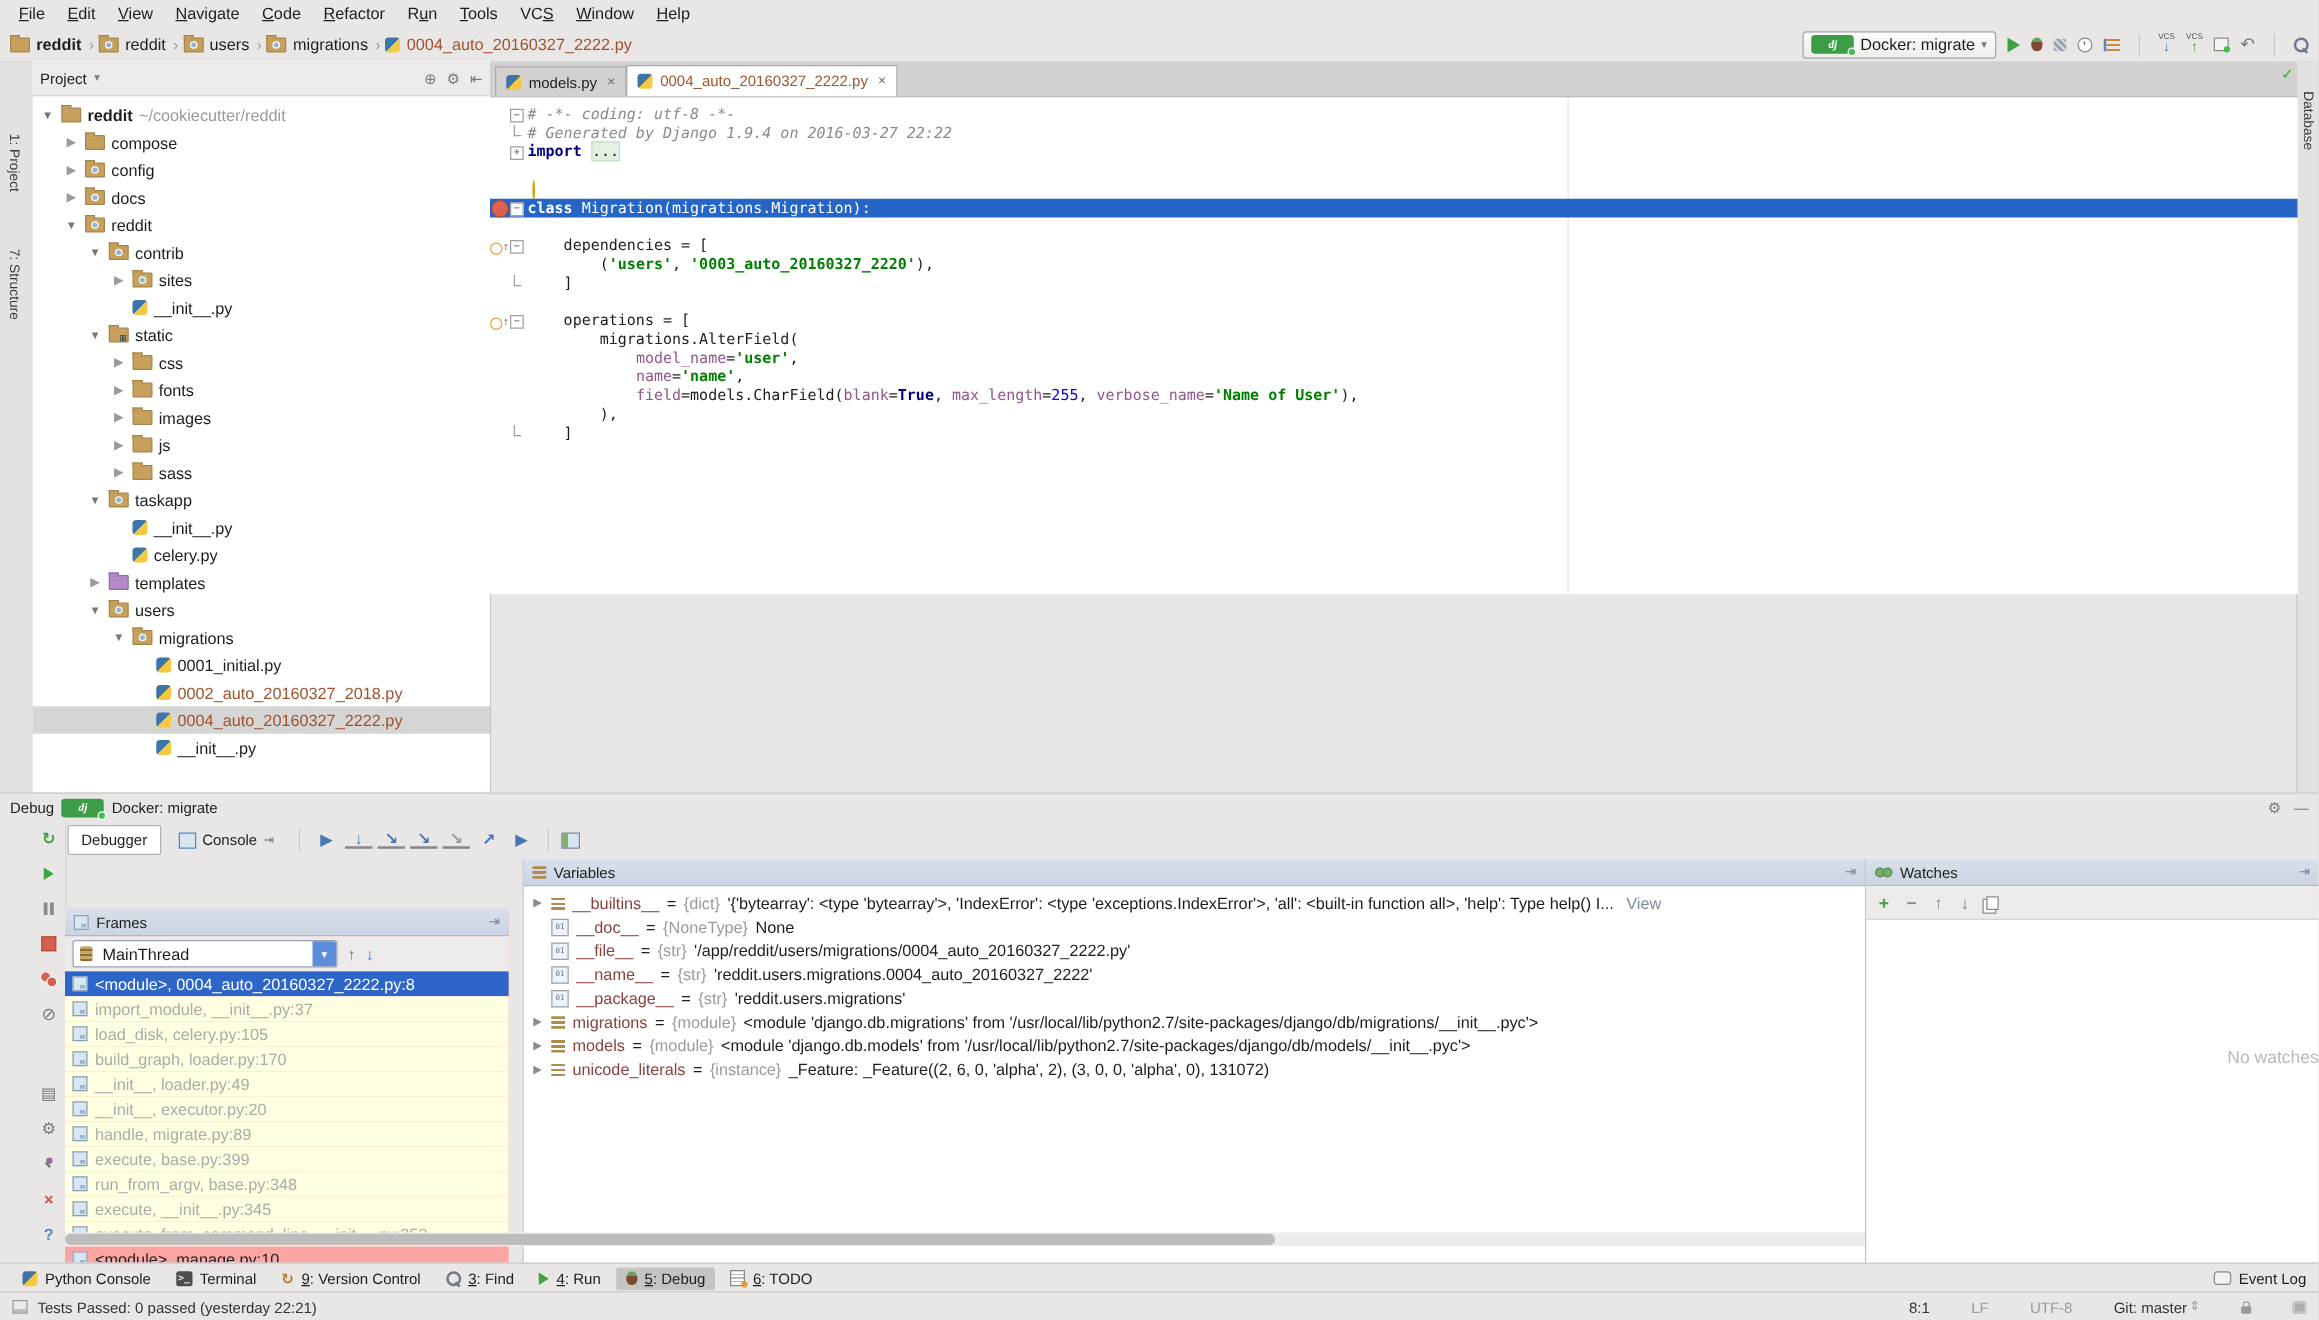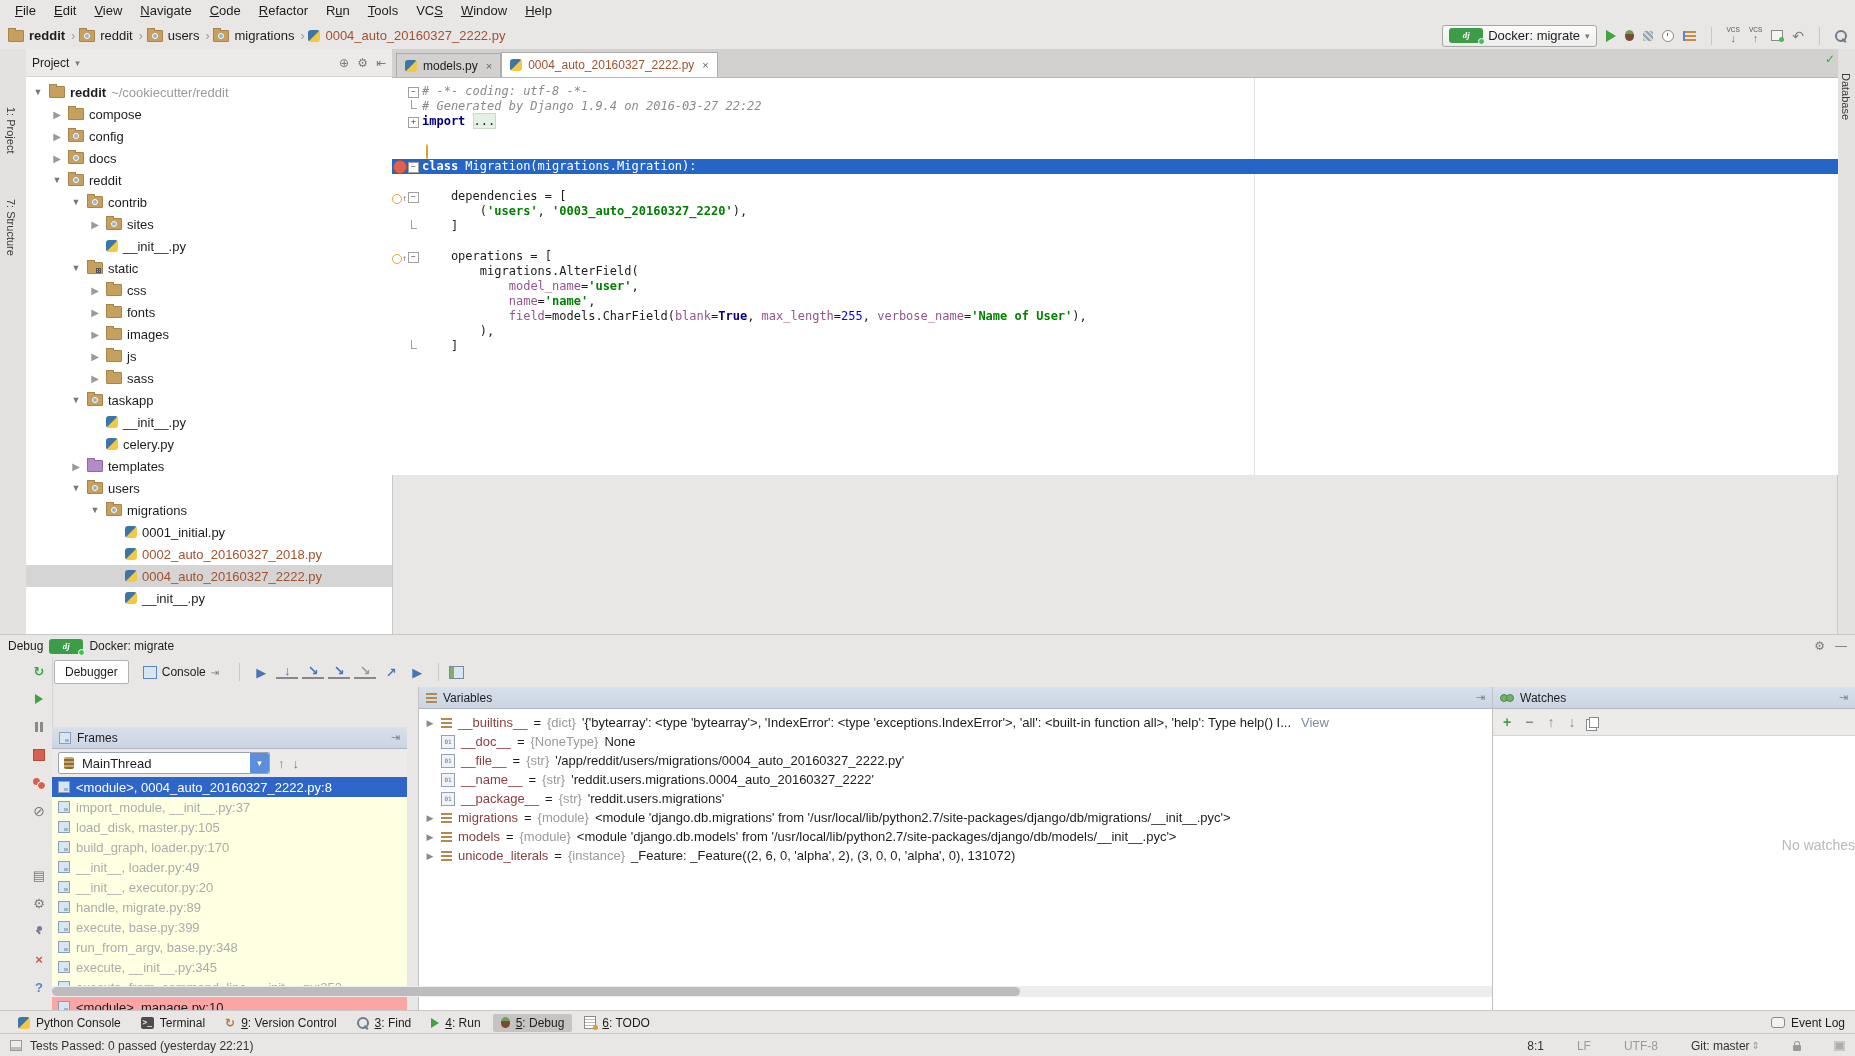--- a/index.html
+++ b/index.html
@@ -524,21 +524,21 @@
             <div class="frow sel">
               <span class="ico-frame"></span>
               <span>&lt;module&gt;, 0004_auto_20160327_2222.py:8</span>
             </div>
             <div class="frow lib">
               <span class="ico-frame"></span>
               <span>import_module, __init__.py:37</span>
             </div>
             <div class="frow lib">
               <span class="ico-frame"></span>
-              <span>load_disk, master.py:105</span>
+              <span>load_disk, celery.py:105</span>
             </div>
             <div class="frow lib">
               <span class="ico-frame"></span>
               <span>build_graph, loader.py:170</span>
             </div>
             <div class="frow lib">
               <span class="ico-frame"></span>
               <span>__init__, loader.py:49</span>
             </div>
             <div class="frow lib">

